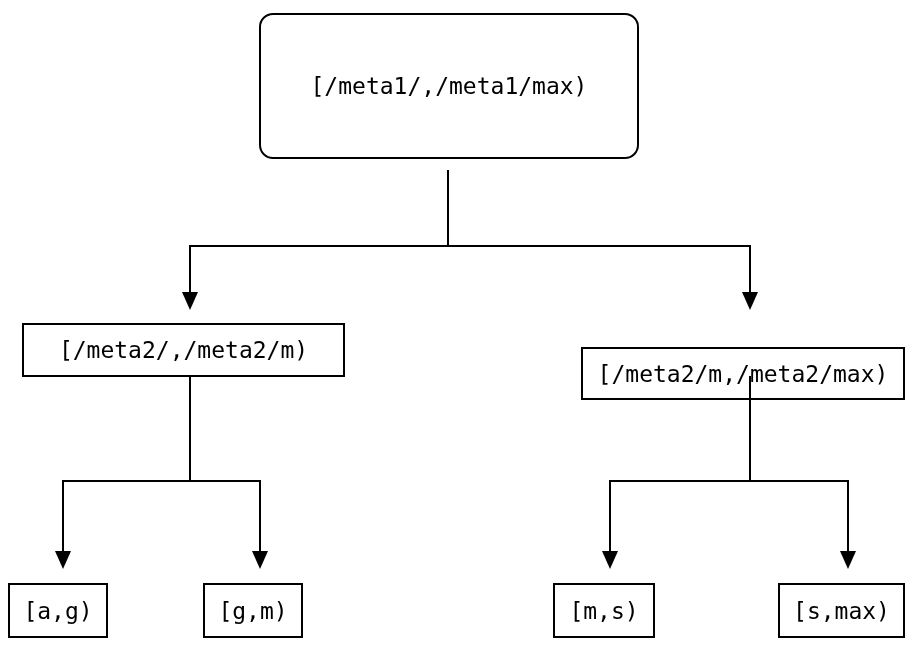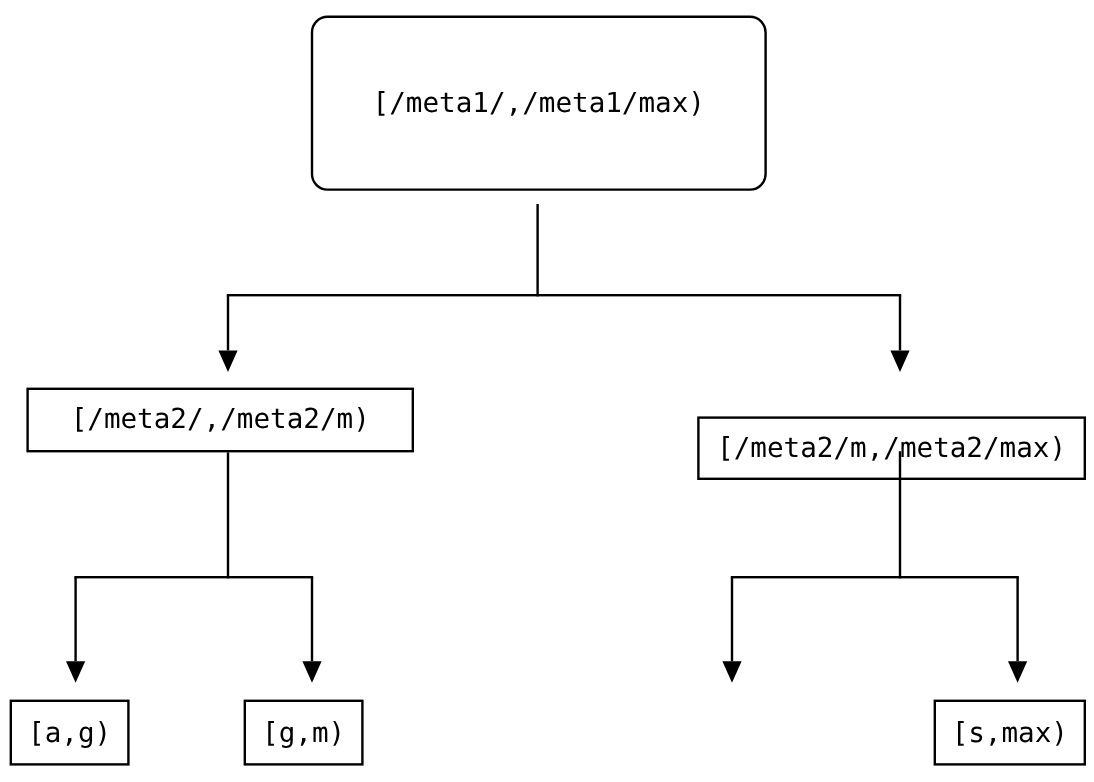--- a/index.html
+++ b/index.html
@@ -82,20 +82,21 @@
 </head>
 <body>
 
 <div class="canvas">
 
   <div class="node node-root">[/meta1/,/meta1/max)</div>
   <div class="node node-left">[/meta2/,/meta2/m)</div>
   <div class="node node-right">[/meta2/m,/meta2/max)</div>
   <div class="node node-leaf-gm">[g,m)</div>
   <div class="node node-leaf-ag">[a,g)</div>
+  <div class="node node-leaf-ms">[m,s)</div>
   <div class="node node-leaf-smax">[s,max)</div>
 
   <div class="vline e-root-stem"></div>
   <div class="hline e-root-crossbar"></div>
   <div class="vline e-root-drop-l"></div>
   <div class="arrow e-root-arrow-l"></div>
   <div class="vline e-root-drop-r"></div>
   <div class="arrow e-root-arrow-r"></div>
 
   <div class="vline e-left-stem"></div>

